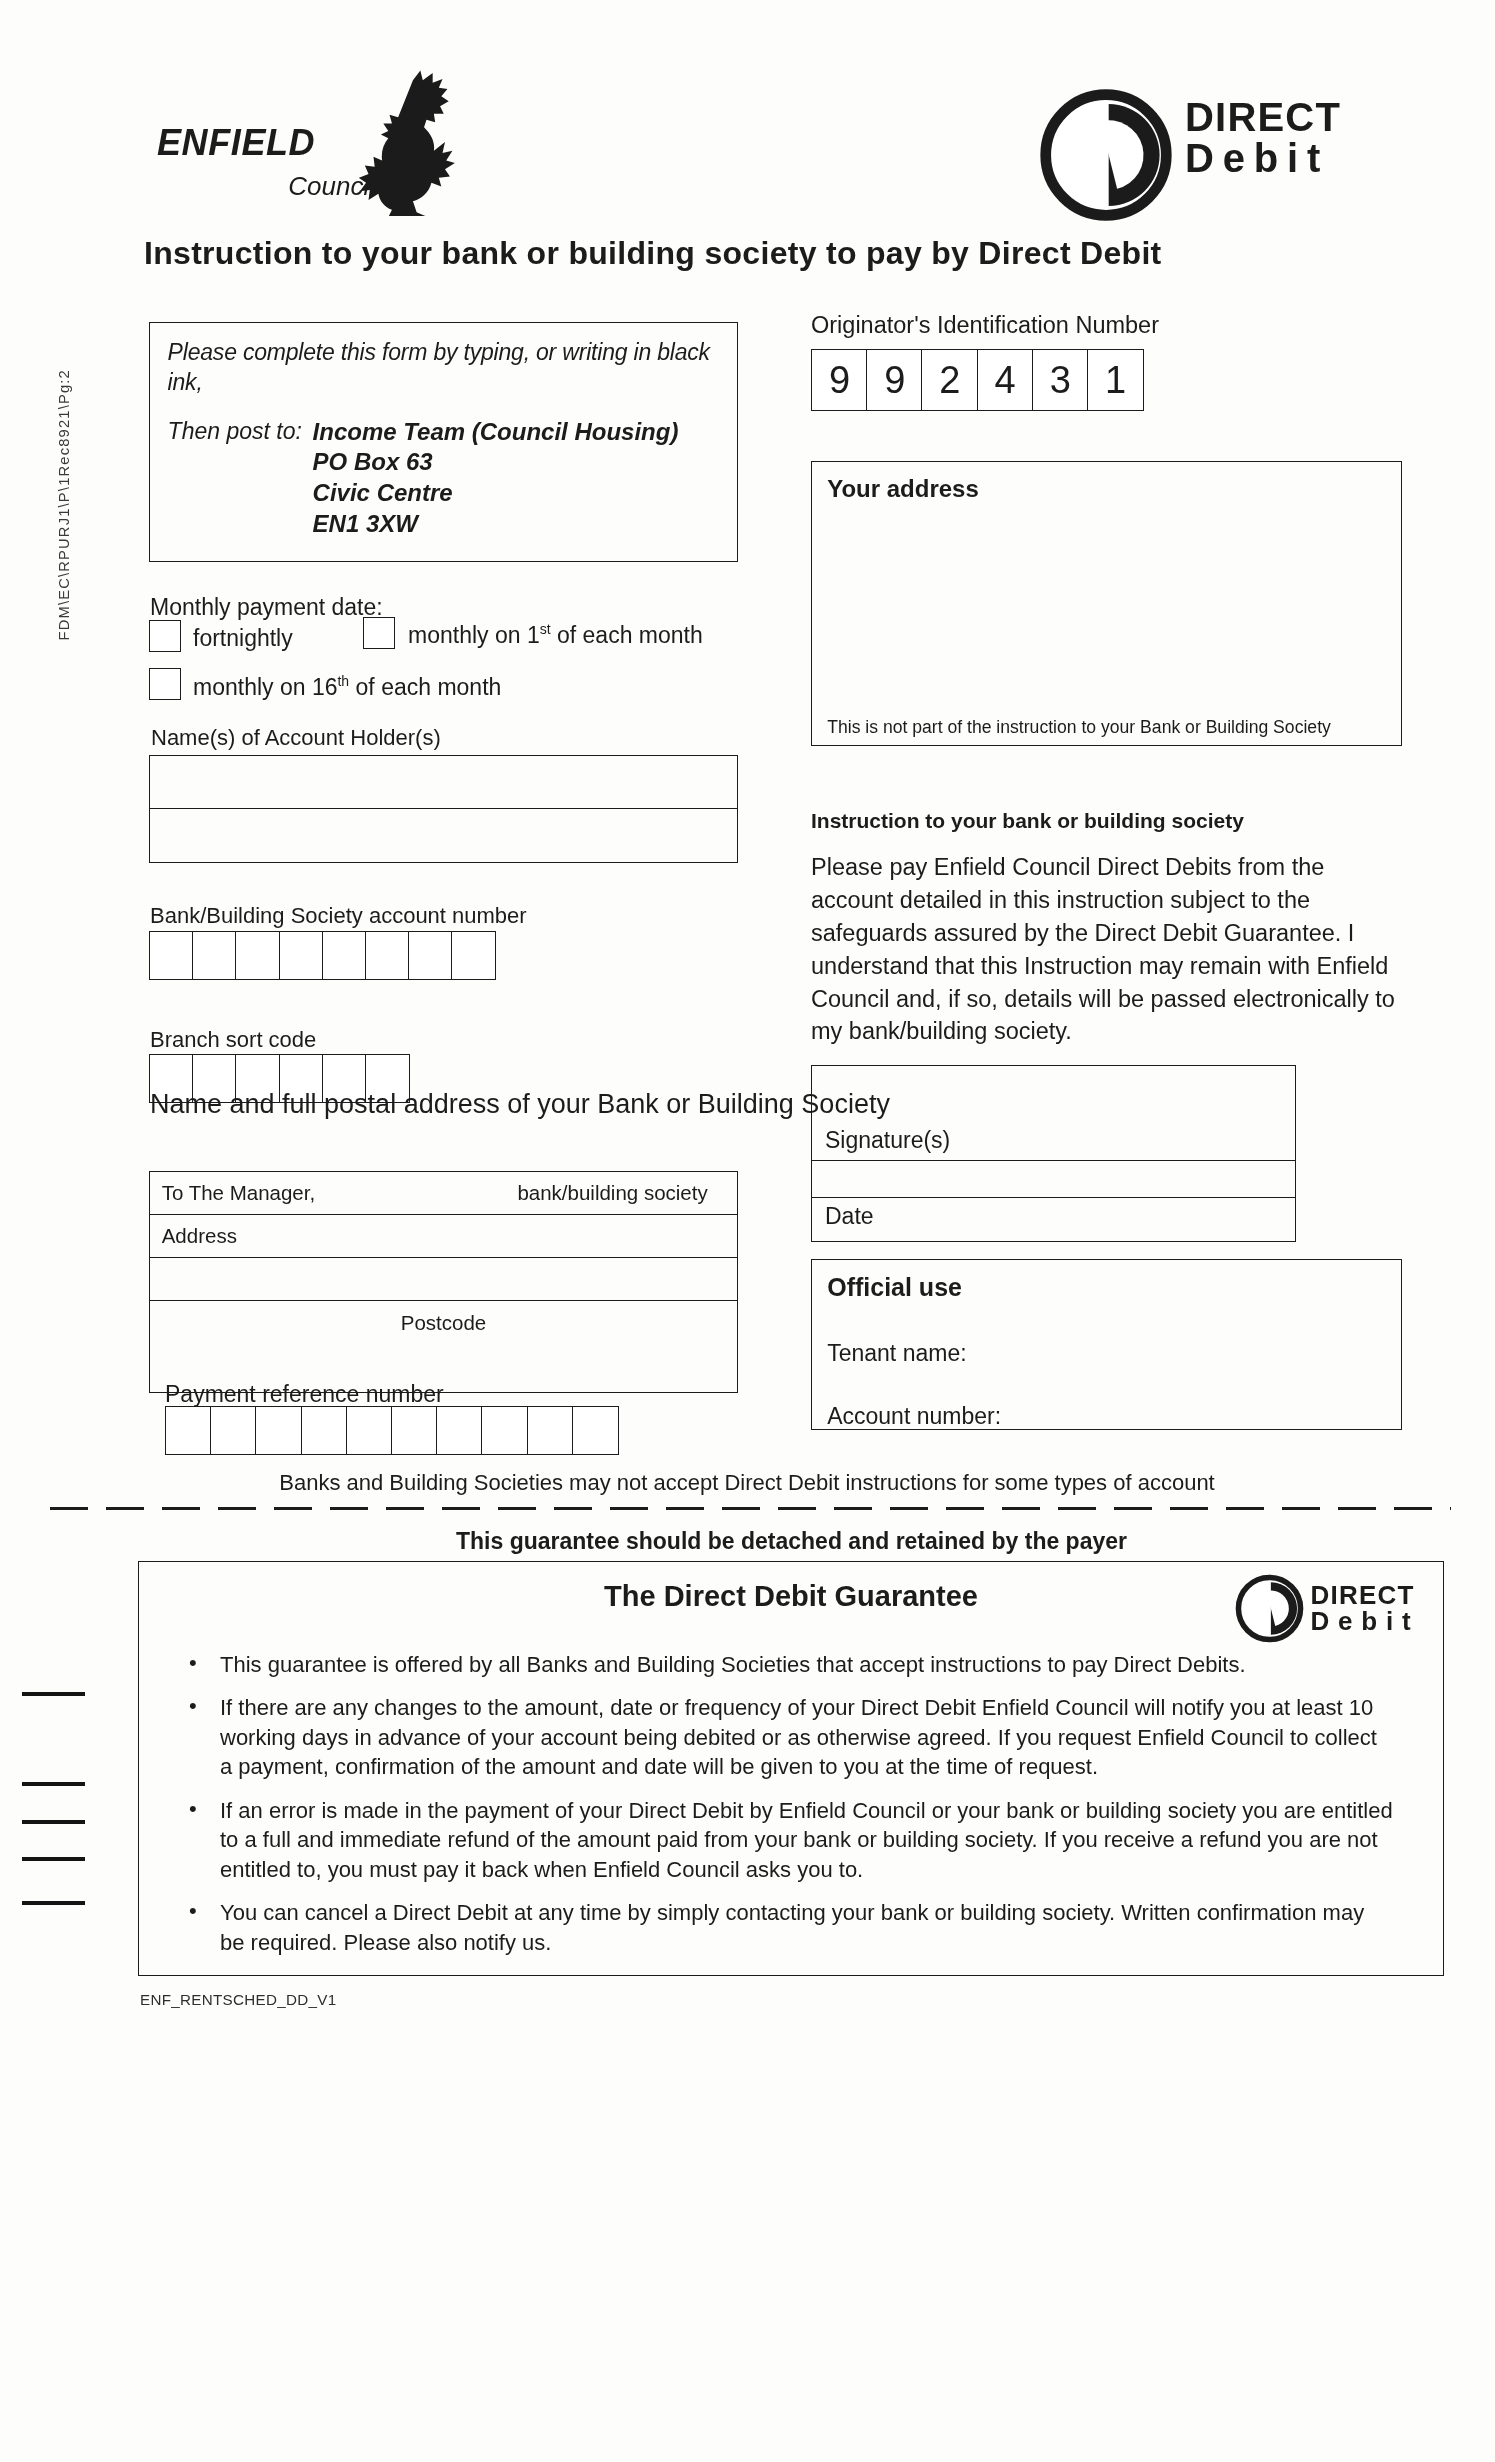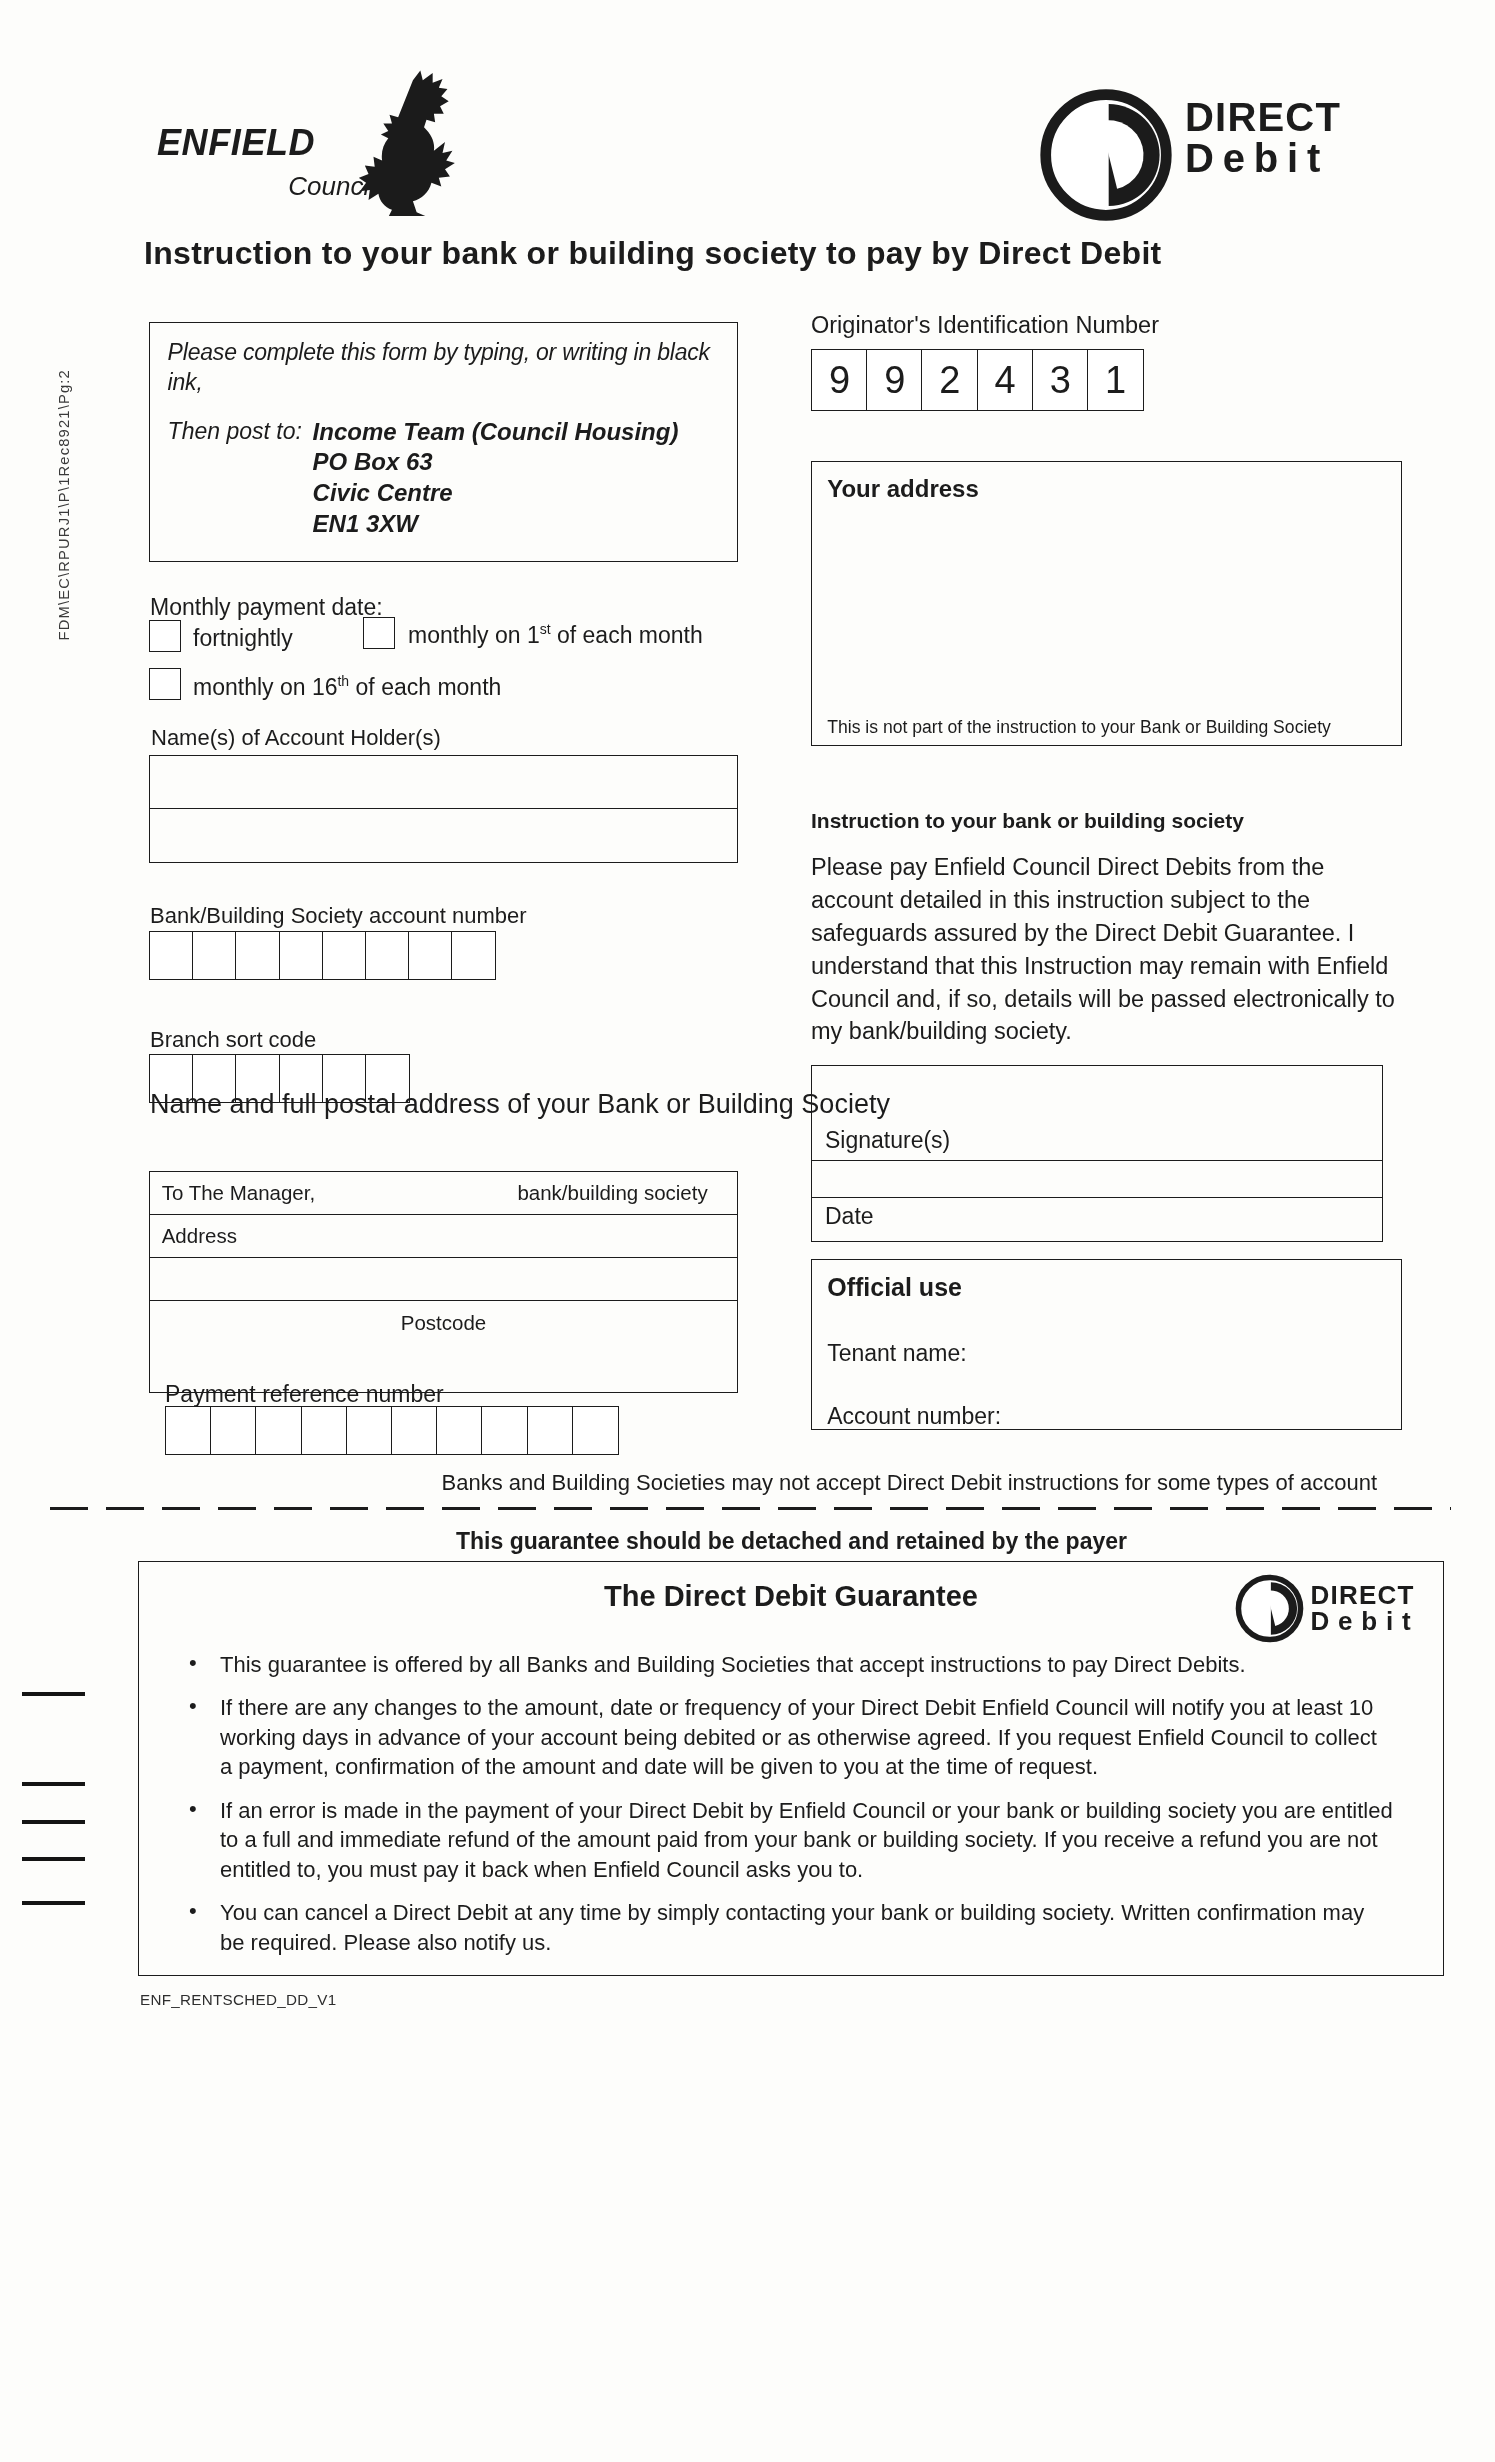--- a/index.html
+++ b/index.html
@@ -49,21 +49,21 @@
   .digit-cell{width:57px;height:62px;border:1.8px solid #1c1c1c;box-sizing:border-box;margin-left:-1.8px;
     display:flex;align-items:center;justify-content:center;font-size:38px;background:#fff;}
   .digit-cell:first-child{margin-left:0;}
   
   .ba-box{left:149px;top:1171px;width:589px;height:222px;}
   .ba-row{height:43px;box-sizing:border-box;display:flex;align-items:center;padding:0 11.7px;font-size:20.5px;}
   .ba-row.bordered{border-bottom:1.8px solid #1c1c1c;}
   .ba-right{margin-left:auto;padding-right:17.6px;}
   .ba-center{width:100%;text-align:center;}
   
-  .acc-note{left:117px;top:1470px;width:1260px;text-align:right;font-size:22px;}
+  .acc-note{left:117px;top:1470px;width:1260px;text-align:center;font-size:22px;}
   .dash-sep{left:50px;top:1507px;width:1401px;height:2.9px;
     background:repeating-linear-gradient(90deg,#1c1c1c 0 38px,transparent 38px 56px);}
   .detach-note{left:138px;top:1528px;width:1307px;text-align:center;font-size:23px;font-weight:700;}
   
   .g-box{left:138px;top:1561px;width:1306px;height:415px;}
   .g-title{position:absolute;left:0;top:17.6px;width:100%;text-align:center;font-size:29px;font-weight:700;}
   .g-dd{position:absolute;right:23.5px;top:11.7px;display:flex;align-items:center;}
   .g-dd svg{width:69px;height:69px;}
   .g-dd .dd-words{font-size:26px;margin-left:7px;}
   .g-bullets{position:absolute;left:43px;top:88px;right:50px;}
@@ -74,21 +74,21 @@
   .form-code{left:140px;top:1991px;font-size:15.2px;letter-spacing:0.3px;color:#2e2e2e;}
   .reg-mark{left:22px;width:63px;height:3.5px;background:#141414;}
   
   .orig-label{left:811px;top:312px;font-size:23.5px;}
   .orig-cells{left:811px;top:349px;}
   .ya-box{left:811px;top:461px;width:591px;height:285px;}
   .ya-label{position:absolute;left:15.2px;top:13px;font-size:24px;font-weight:700;}
   .ya-note{position:absolute;left:15.2px;bottom:7px;font-size:17.6px;}
   .ins-heading{left:811px;top:809px;font-size:21px;font-weight:700;}
   .ins-body{left:811px;top:851px;width:586px;font-size:23.5px;line-height:1.4;}
-  .sig-box{left:811px;top:1065px;width:572px;height:177px;}
+  .sig-box{left:811px;top:1065px;width:485px;height:177px;}
   .sig-label{position:absolute;left:13px;top:61px;font-size:23px;}
   .sig-line{position:absolute;left:0;right:0;border-top:1.8px solid #1c1c1c;}
   .sig-line1{top:94px;}
   .sig-line2{top:131px;}
   .date-label{position:absolute;left:13px;top:137px;font-size:23px;}
   .of-box{left:811px;top:1259px;width:591px;height:171px;}
   .of-heading{position:absolute;left:15.2px;top:13px;font-size:25px;font-weight:700;}
   .of-tenant{position:absolute;left:15.2px;top:80px;font-size:23px;}
   .of-account{position:absolute;left:15.2px;top:143px;font-size:23px;}
 </style>

